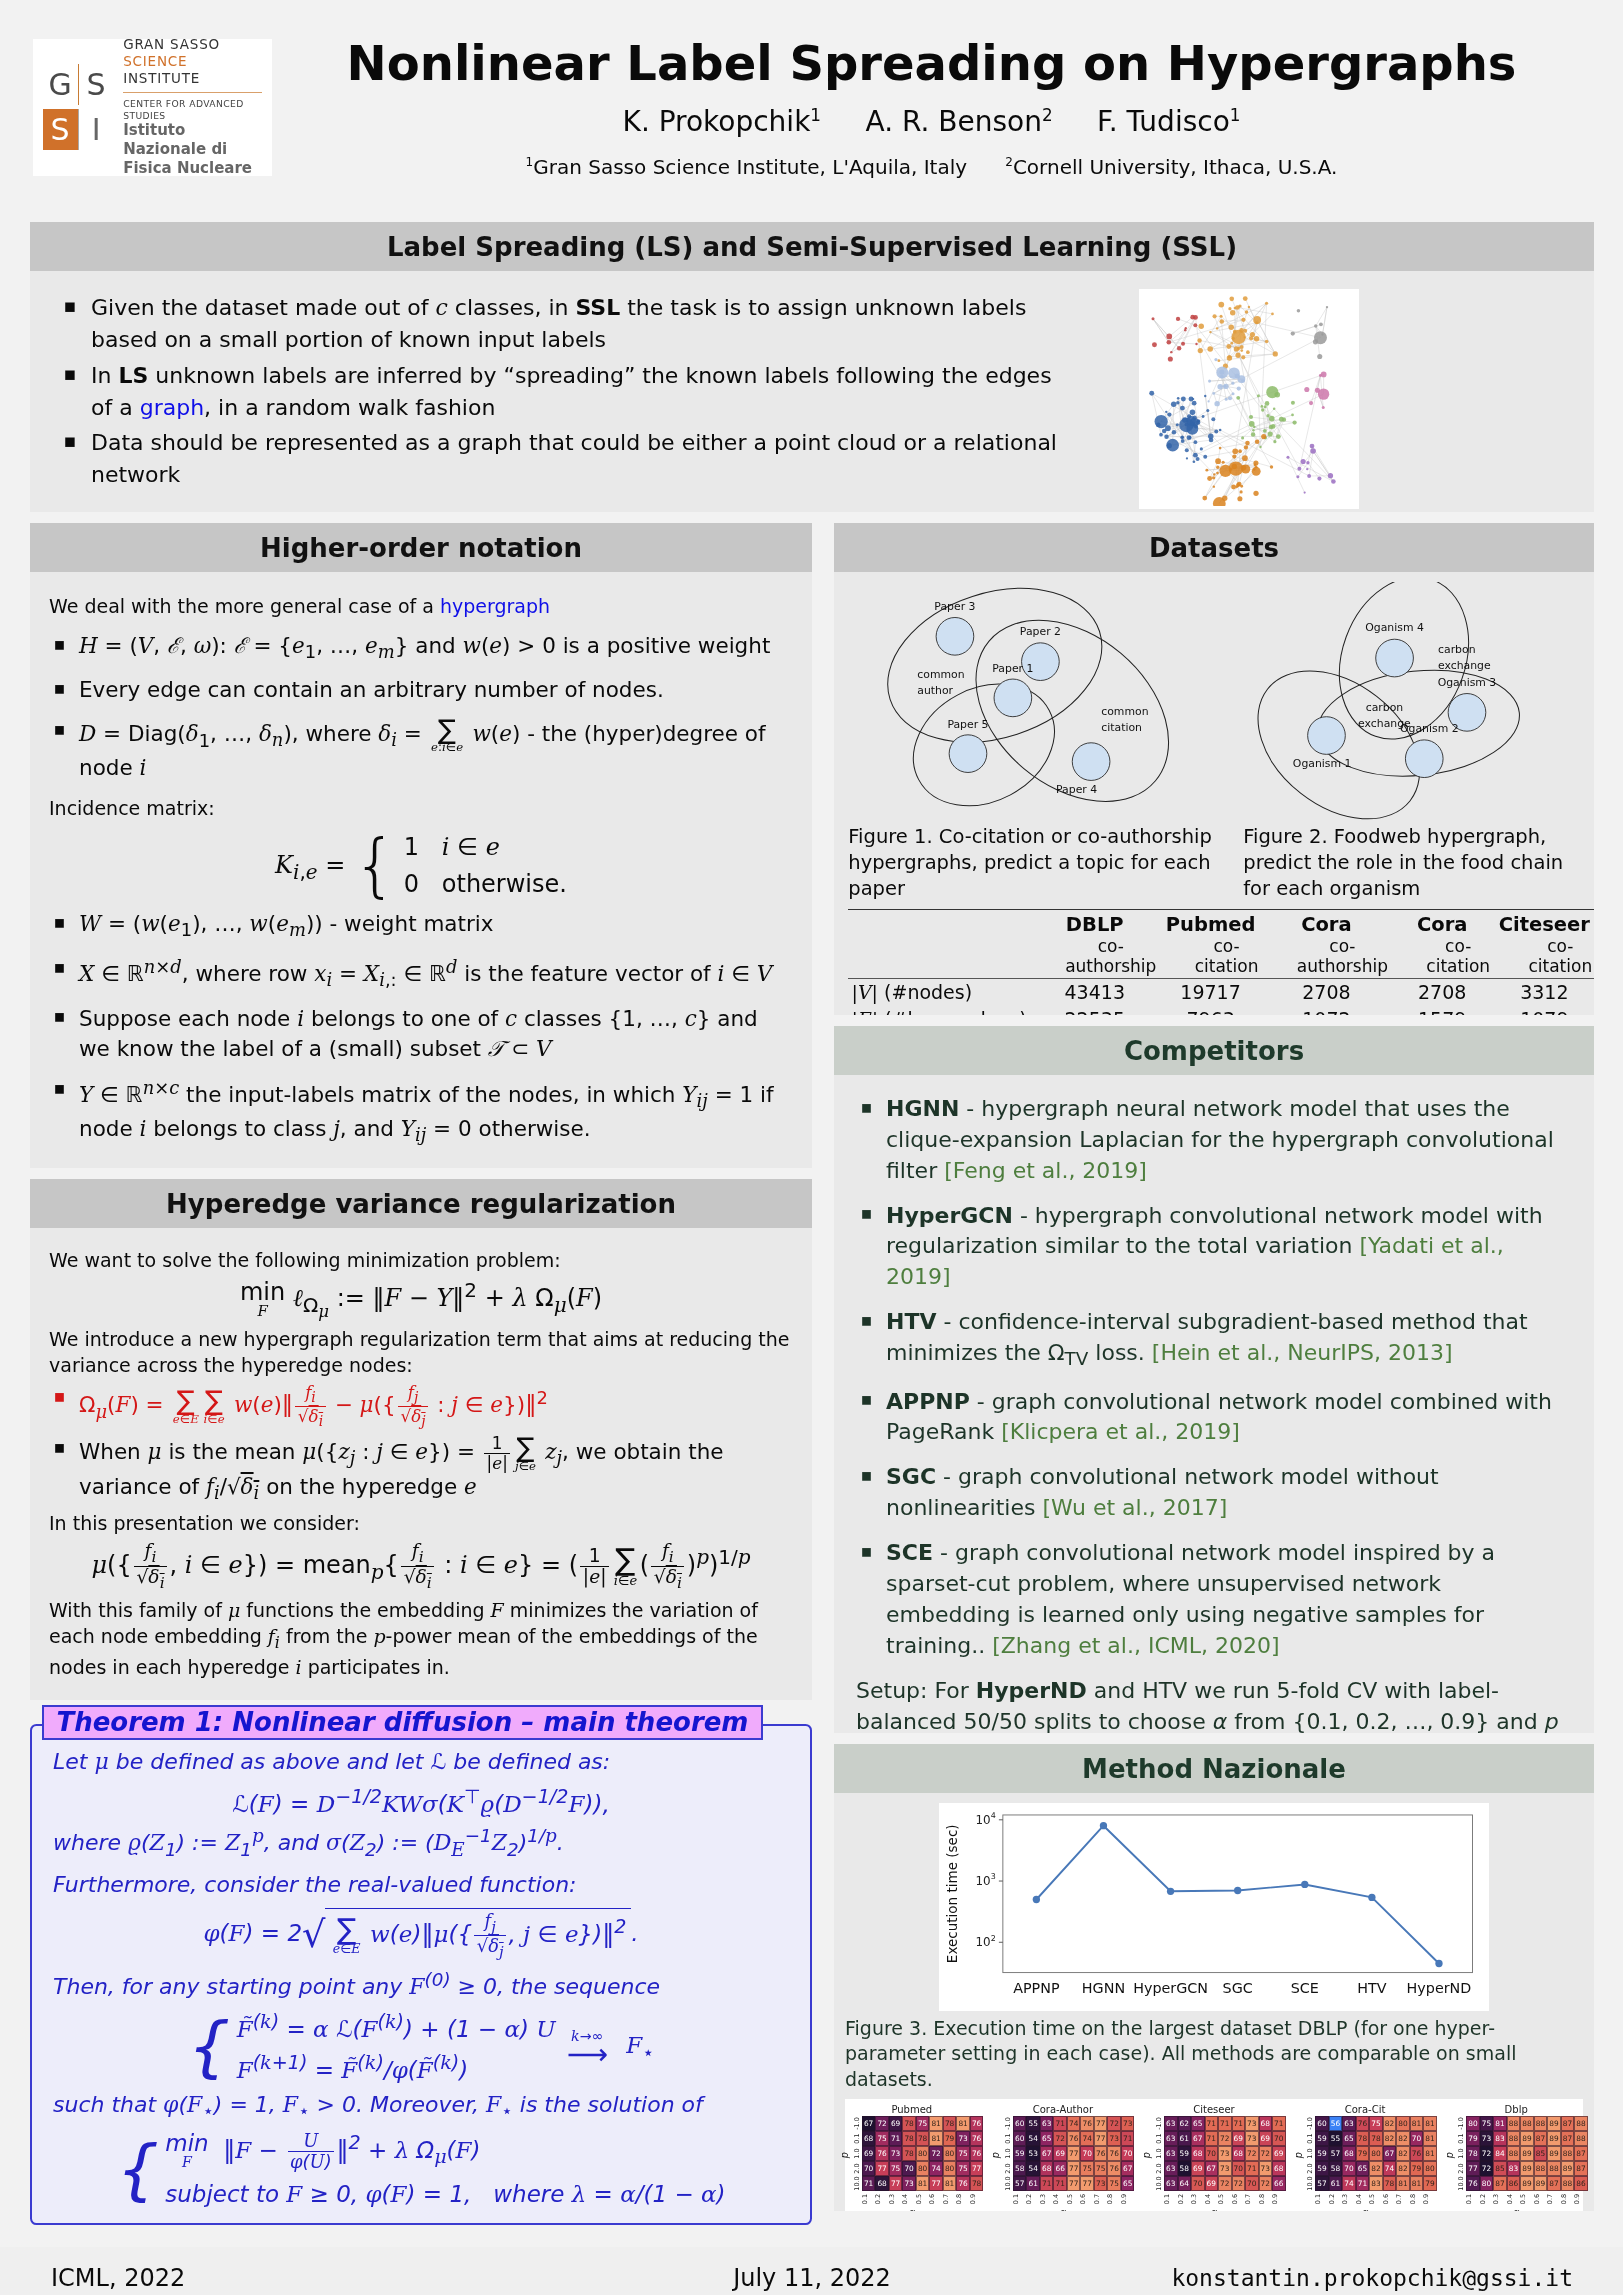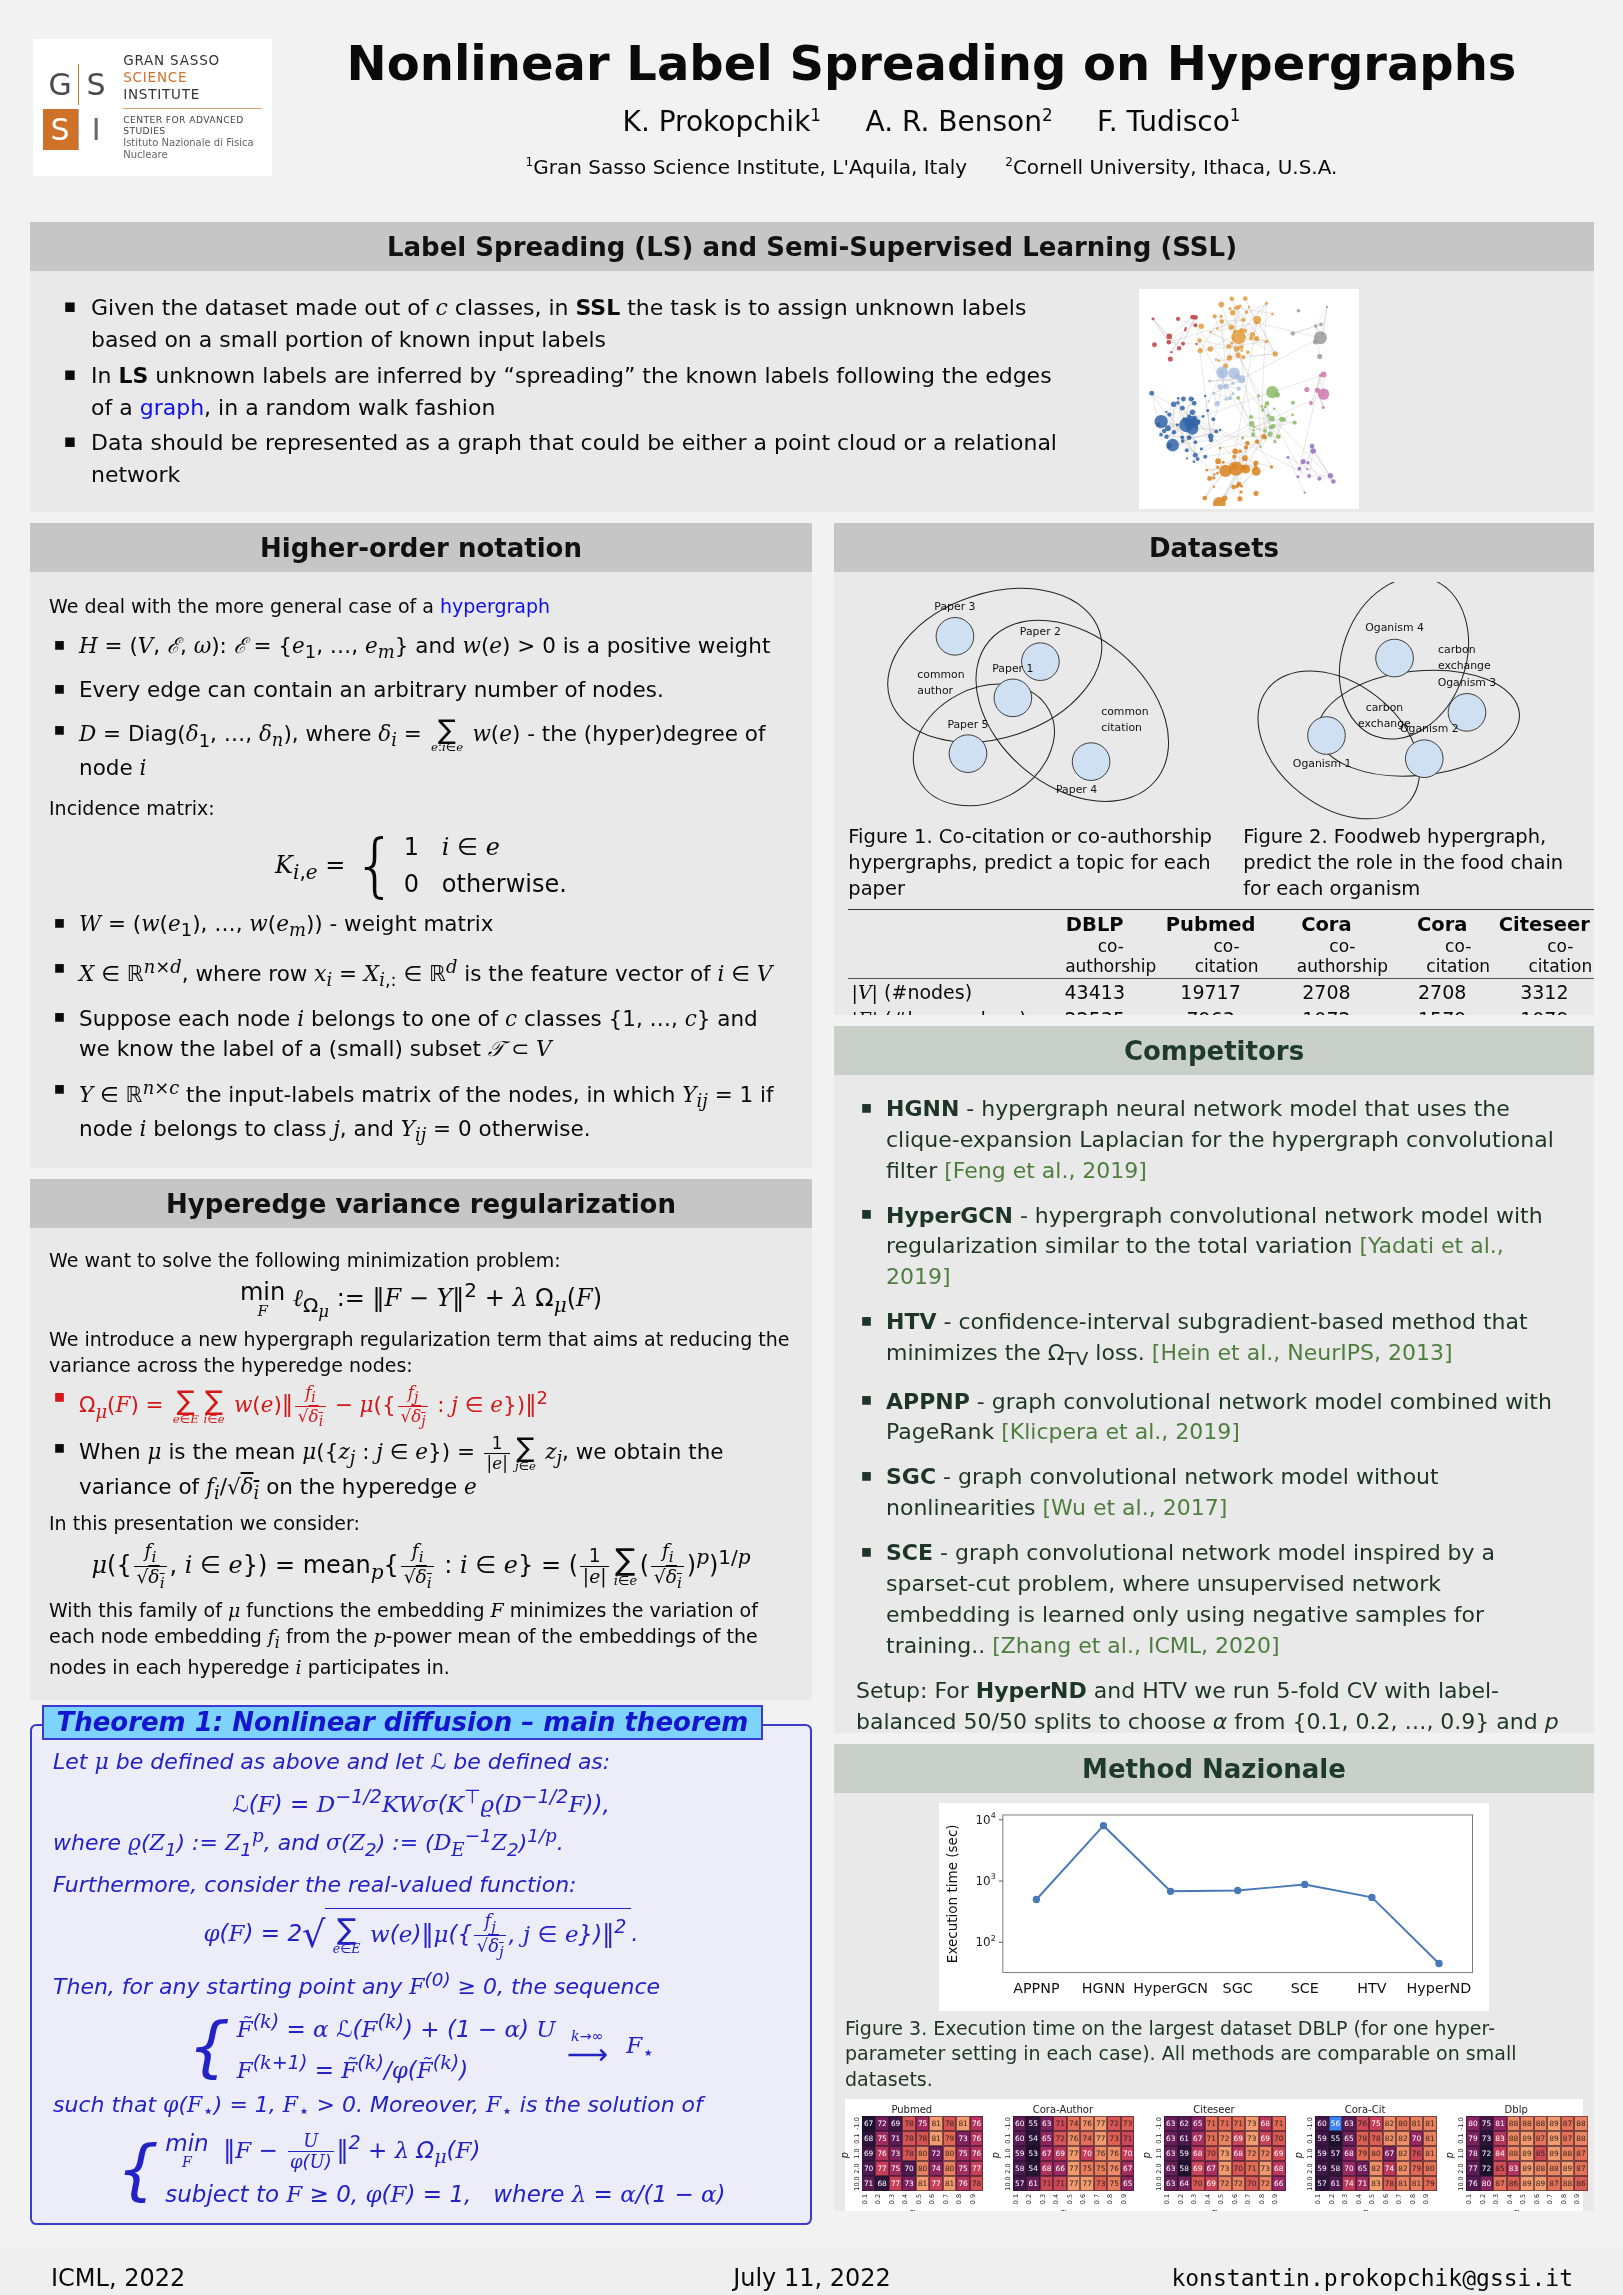--- a/index.html
+++ b/index.html
@@ -11,21 +11,21 @@
   .gm-row{display:flex;}
   .gm{width:35px;height:41px;display:flex;align-items:center;justify-content:center;font-size:30px;color:#4a4a4a;}
   .gm.g{border-right:1.6px solid #c87b33;}
   .gm.sq{background:#d0712a;color:#fff;margin-top:3.2px;}
   .gm.i{margin-top:3.2px;border-left:1.6px solid #aaa;color:#666;}
   .gssi-text{font-size:12px;line-height:1.25;color:#222;}
   .gt1{font-size:13.5px;letter-spacing:0.8px;color:#333;}
   .orange{color:#d0712a;}
   .gt-rule{height:1.6px;background:#d9a06b;margin:4.8px 0;}
   .gt2{font-size:9.2px;color:#444;letter-spacing:0.4px;}
-  .gt3{font-size:10px;color:#666;}
+  .gt3{font-size:15px;color:#666;font-weight:bold;}
   .title-wrap{flex:1;text-align:center;}
   .ptitle{font-size:48px;font-weight:bold;margin:0 0 14.3px;}
   .pauthors{font-size:28px;margin-bottom:16px;}
   .pauthors sup,.paffil sup{font-size:.6em;}
   .paffil{font-size:20px;}
   .cornell{width:263px;display:flex;align-items:center;gap:8px;flex:none;justify-content:flex-end;}
   .seal{width:77px;height:77px;flex:none;}
   .cu-name{font-family:"DejaVu Serif",serif;color:#b31b1b;font-size:23px;}
   
   .box{margin:8px 30px;}
@@ -67,21 +67,21 @@
   .lim{font-size:.62em;}
   .arr{font-size:1.25em;line-height:.7;}
   .sqrtbody{border-top:1.8px solid currentColor;padding:2.4px 4.8px 0;display:inline-block;vertical-align:middle;}
   .rad{font-size:1.6em;vertical-align:middle;}
   .nrm{font-size:1.05em;}
   
   .notbody{height:596px;padding:21px 19px;}
   .varbody{height:472px;padding:19px 19px;}
   
   .thm-box{height:501px;box-sizing:border-box;border:2px solid #3b3bd0;background:#ededfa;border-radius:6.4px;margin-top:24px;padding:21px 21px 16px;color:#2322c5;font-style:italic;position:relative;}
-  .thm-title{position:absolute;top:-21.5px;left:9.6px;background:#7dd3fc;border:2px solid #3b3bd0;padding:0.8px 12.8px;font-weight:bold;font-size:26px;color:#1515cf;}
+  .thm-title{position:absolute;top:-21.5px;left:9.6px;background:#f0abfc;border:2px solid #3b3bd0;padding:0.8px 12.8px;font-weight:bold;font-size:26px;color:#1515cf;}
   .thm-stack{display:flex;flex-direction:column;justify-content:space-between;height:100%;}
   .thm-box .itm-p{font-size:22px;}
   .thm-box .itm-c{font-size:23px;}
   
   .dsbody{height:443px;padding:9.6px 14.3px;display:flex;flex-direction:column;}
   .venns{display:flex;height:239px;text-align:right;}
   .venn1{width:54%;} .venn2{width:46%;}
   .venns svg{width:100%;height:100%;}
   .figcaps{display:flex;font-size:19.5px;line-height:1.35;margin:3.2px 0 6.4px;}
   .figcaps .cap1{width:54%;padding-right:11px;box-sizing:border-box;}

